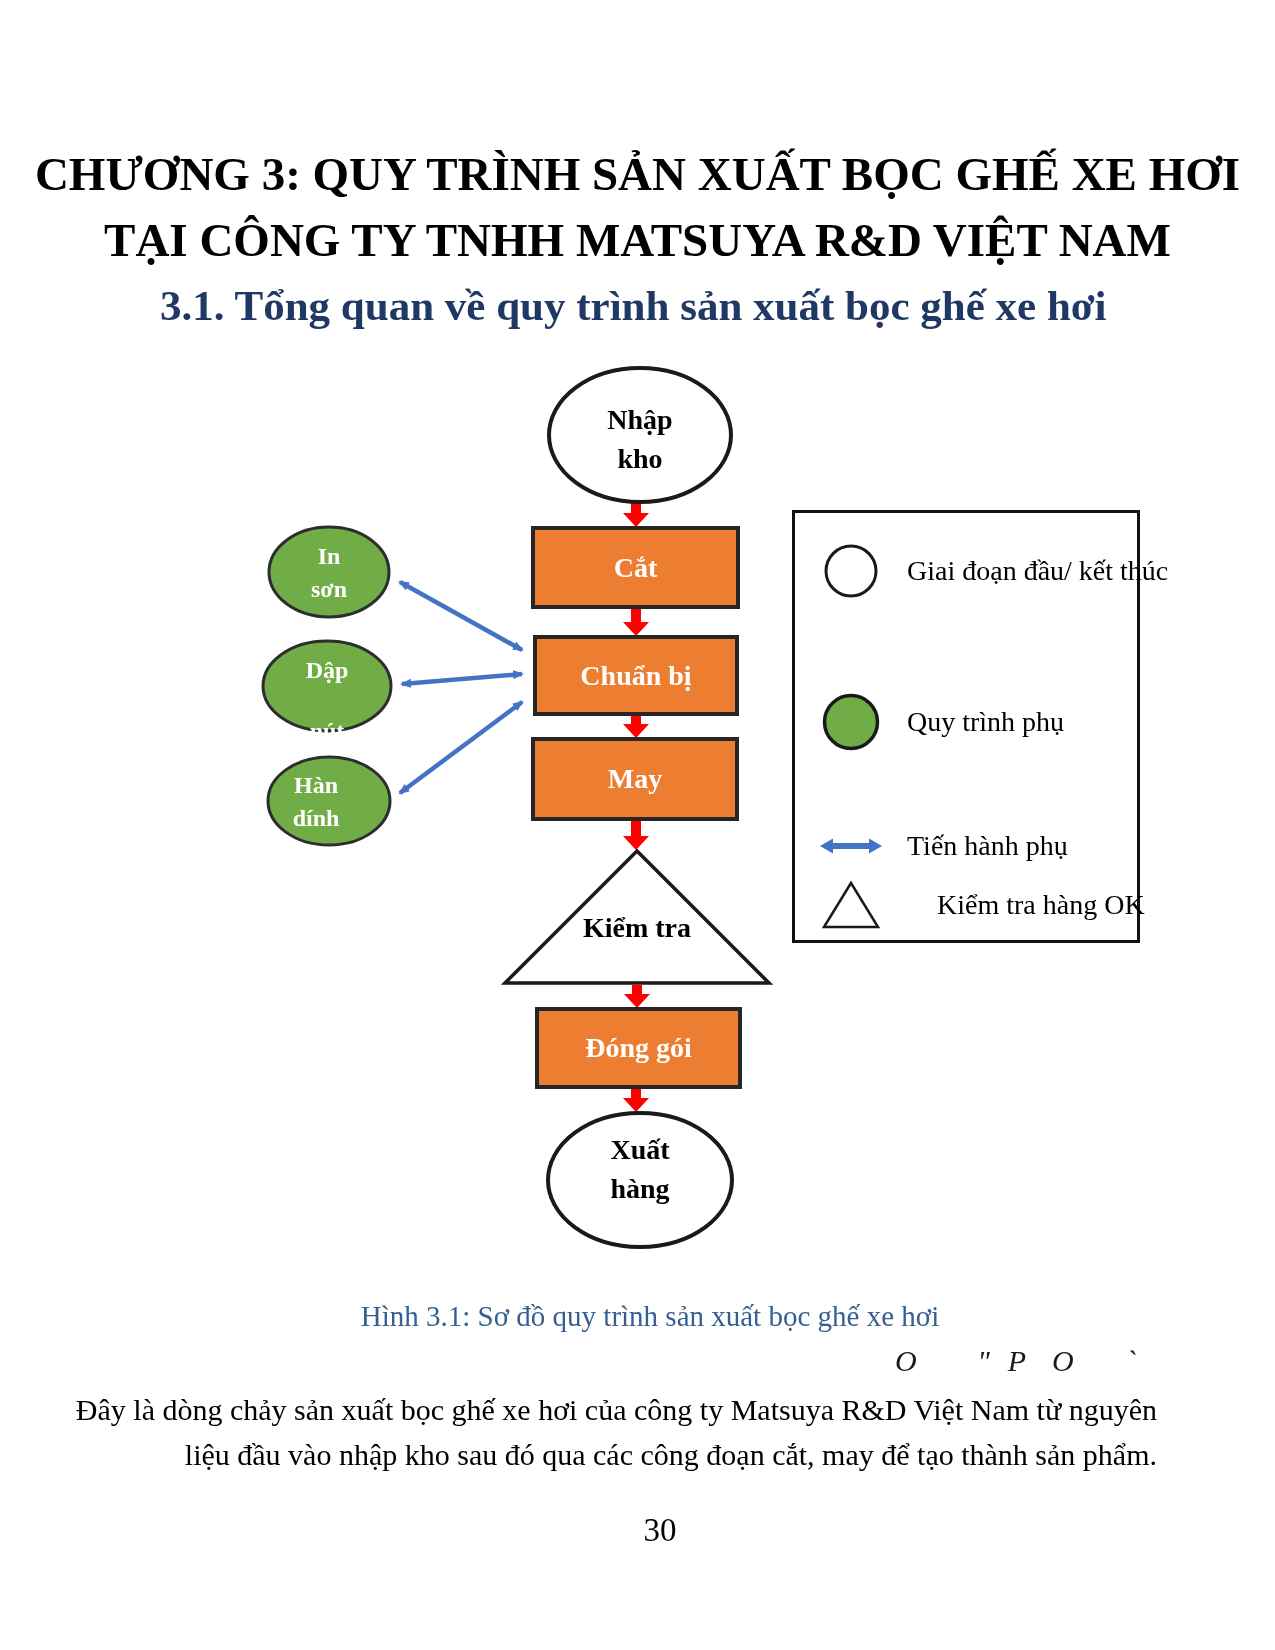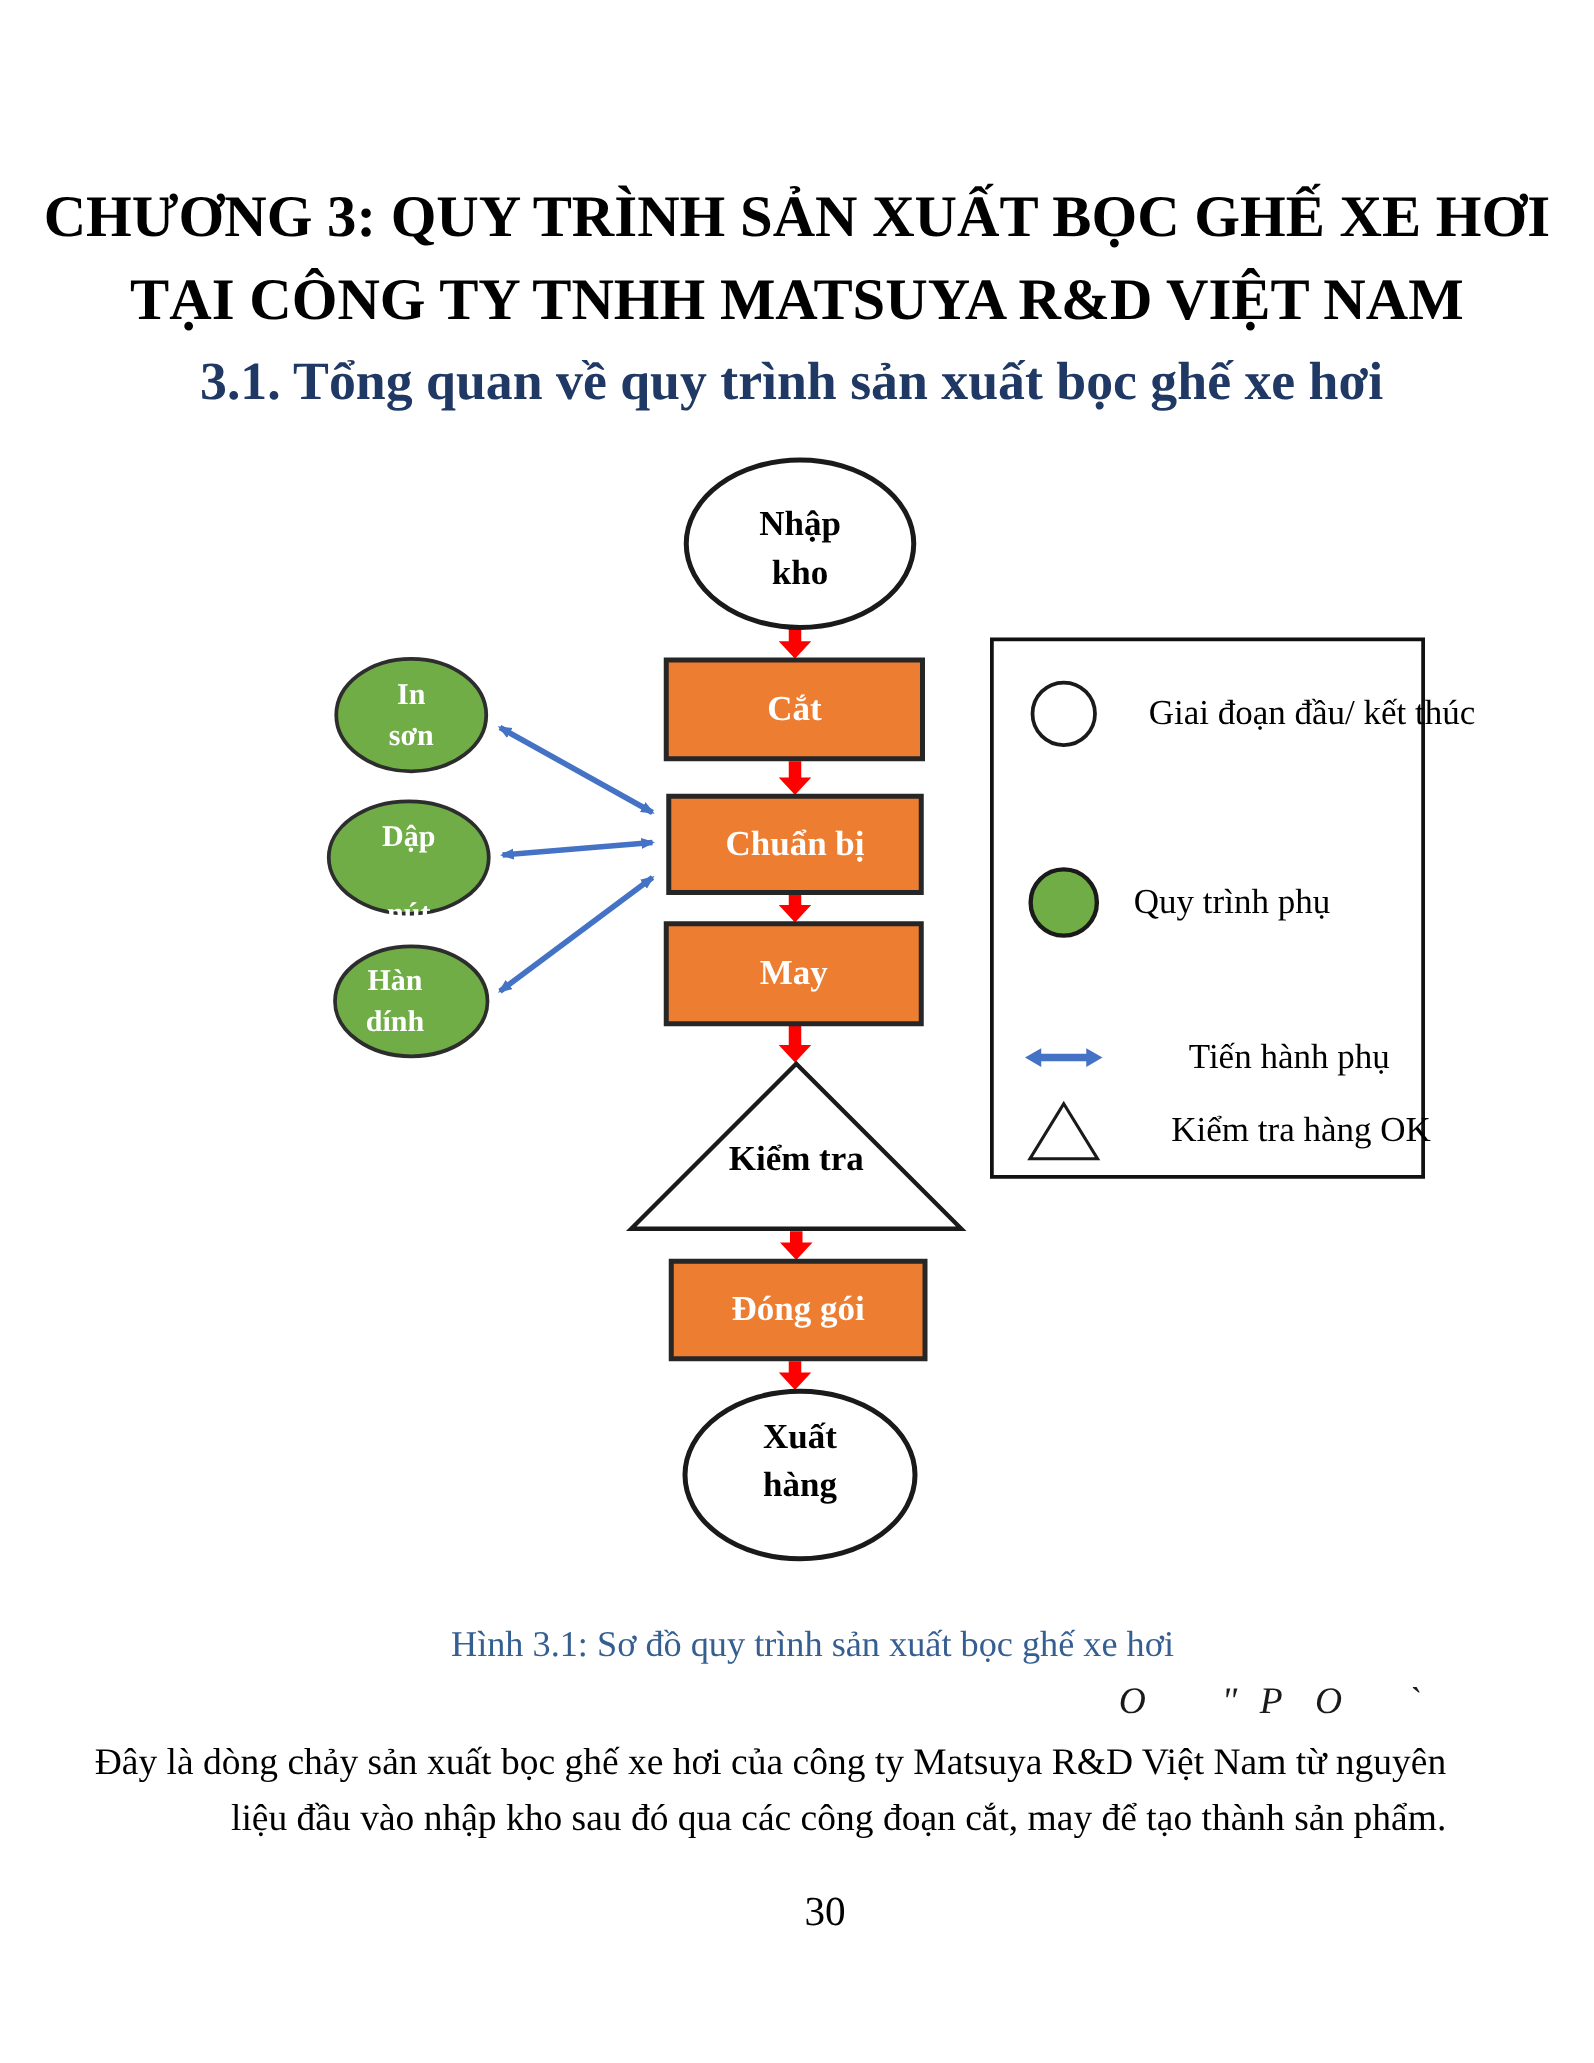--- a/index.html
+++ b/index.html
@@ -124,41 +124,41 @@
     <span>Dập</span>
     <span>nút</span>
   </div>
   <div class="abs node-label green-lbl" style="left:256px;top:769px;width:120px;">
     <span>Hàn</span>
     <span>dính</span>
   </div>
 
   <div class="abs legend-box">
 
-    <div class="legend-row" style="top:30px;height:56px;gap:12px;">
+    <div class="legend-row" style="top:30px;height:56px;">
       <div class="legend-icon-cell">
         <svg width="56" height="56">
           <circle cx="28" cy="28" r="25" fill="#ffffff" stroke="#1a1a1a" stroke-width="3"></circle>
         </svg>
       </div>
       <div class="legend-label">Giai đoạn đầu/ kết thúc</div>
     </div>
 
 
     <div class="legend-row" style="top:180px;height:58px;">
       <div class="legend-icon-cell">
         <svg width="60" height="58">
           <circle cx="30" cy="29" r="26.5" stroke="#1a1a1a" stroke-width="3.5" fill="#70AD47"></circle>
         </svg>
       </div>
       <div class="legend-label">Quy trình phụ</div>
     </div>
 
 
-    <div class="legend-row" style="top:315px;height:36px;gap:44px;">
+    <div class="legend-row" style="top:315px;height:36px;">
       <div class="legend-icon-cell">
         <svg width="64" height="22">
           <polygon points="1,11 14,3.5 14,8 50,8 50,3.5 63,11 50,18.5 50,14 14,14 14,18.5" fill="#4472C4"></polygon>
         </svg>
       </div>
       <div class="legend-label">Tiến hành phụ</div>
     </div>
 
     <div class="legend-row" style="top:366px;height:52px;gap:30px;">
       <div class="legend-icon-cell">

